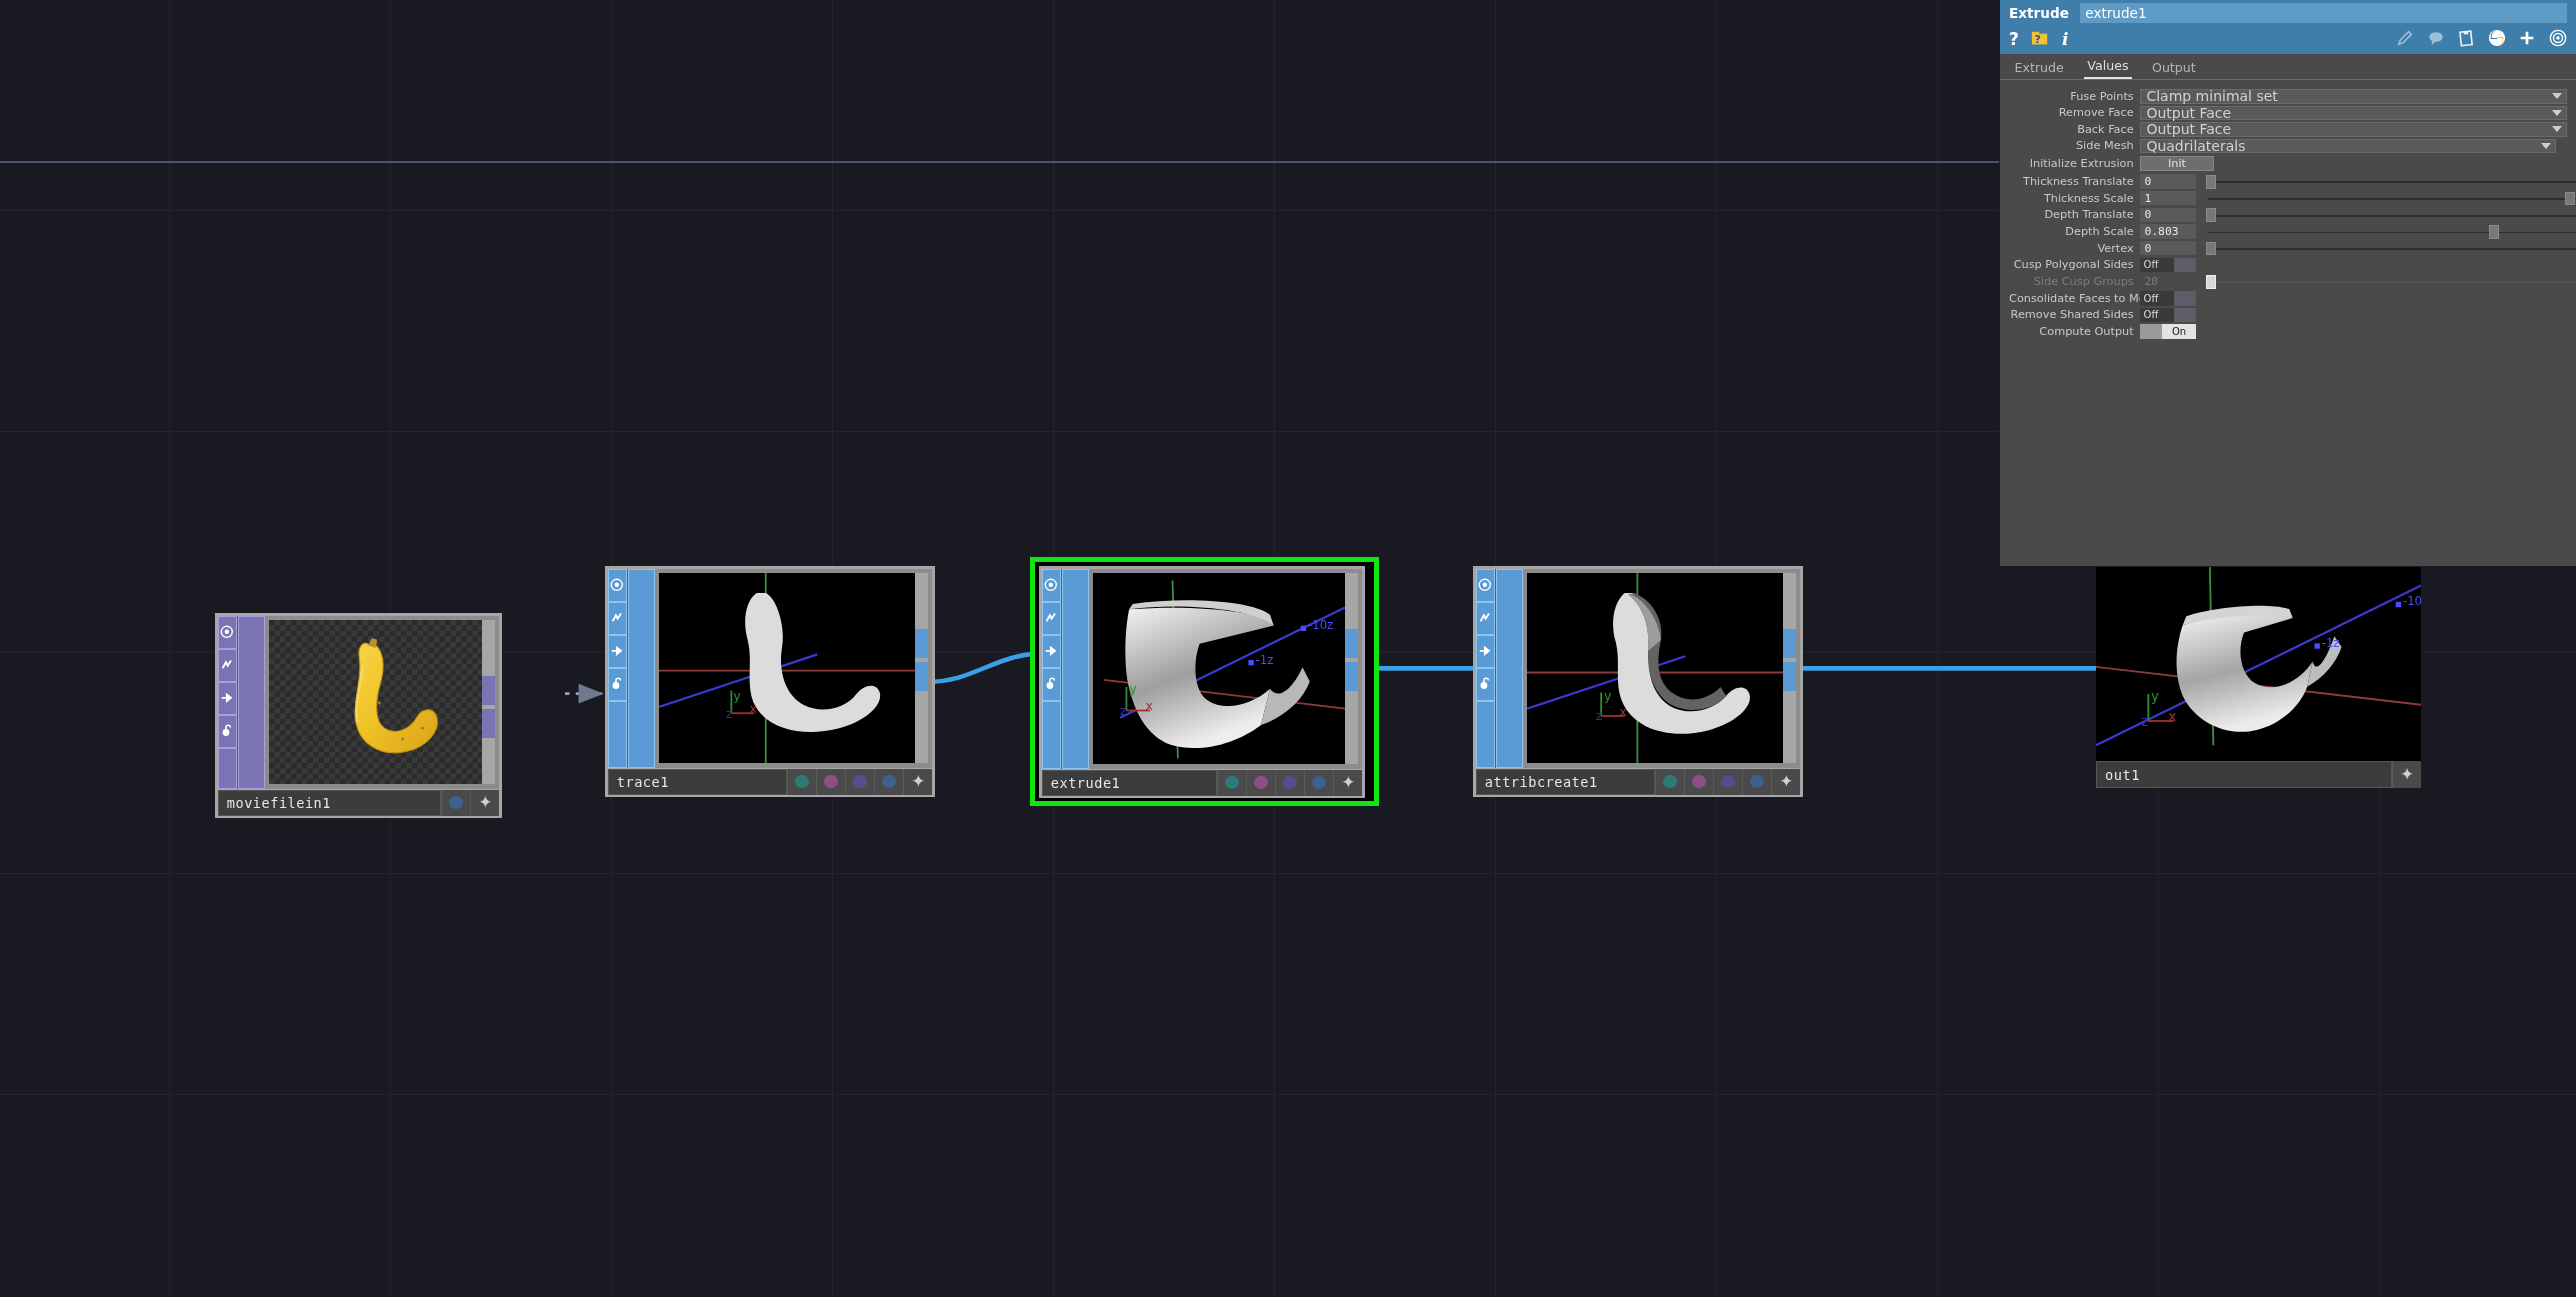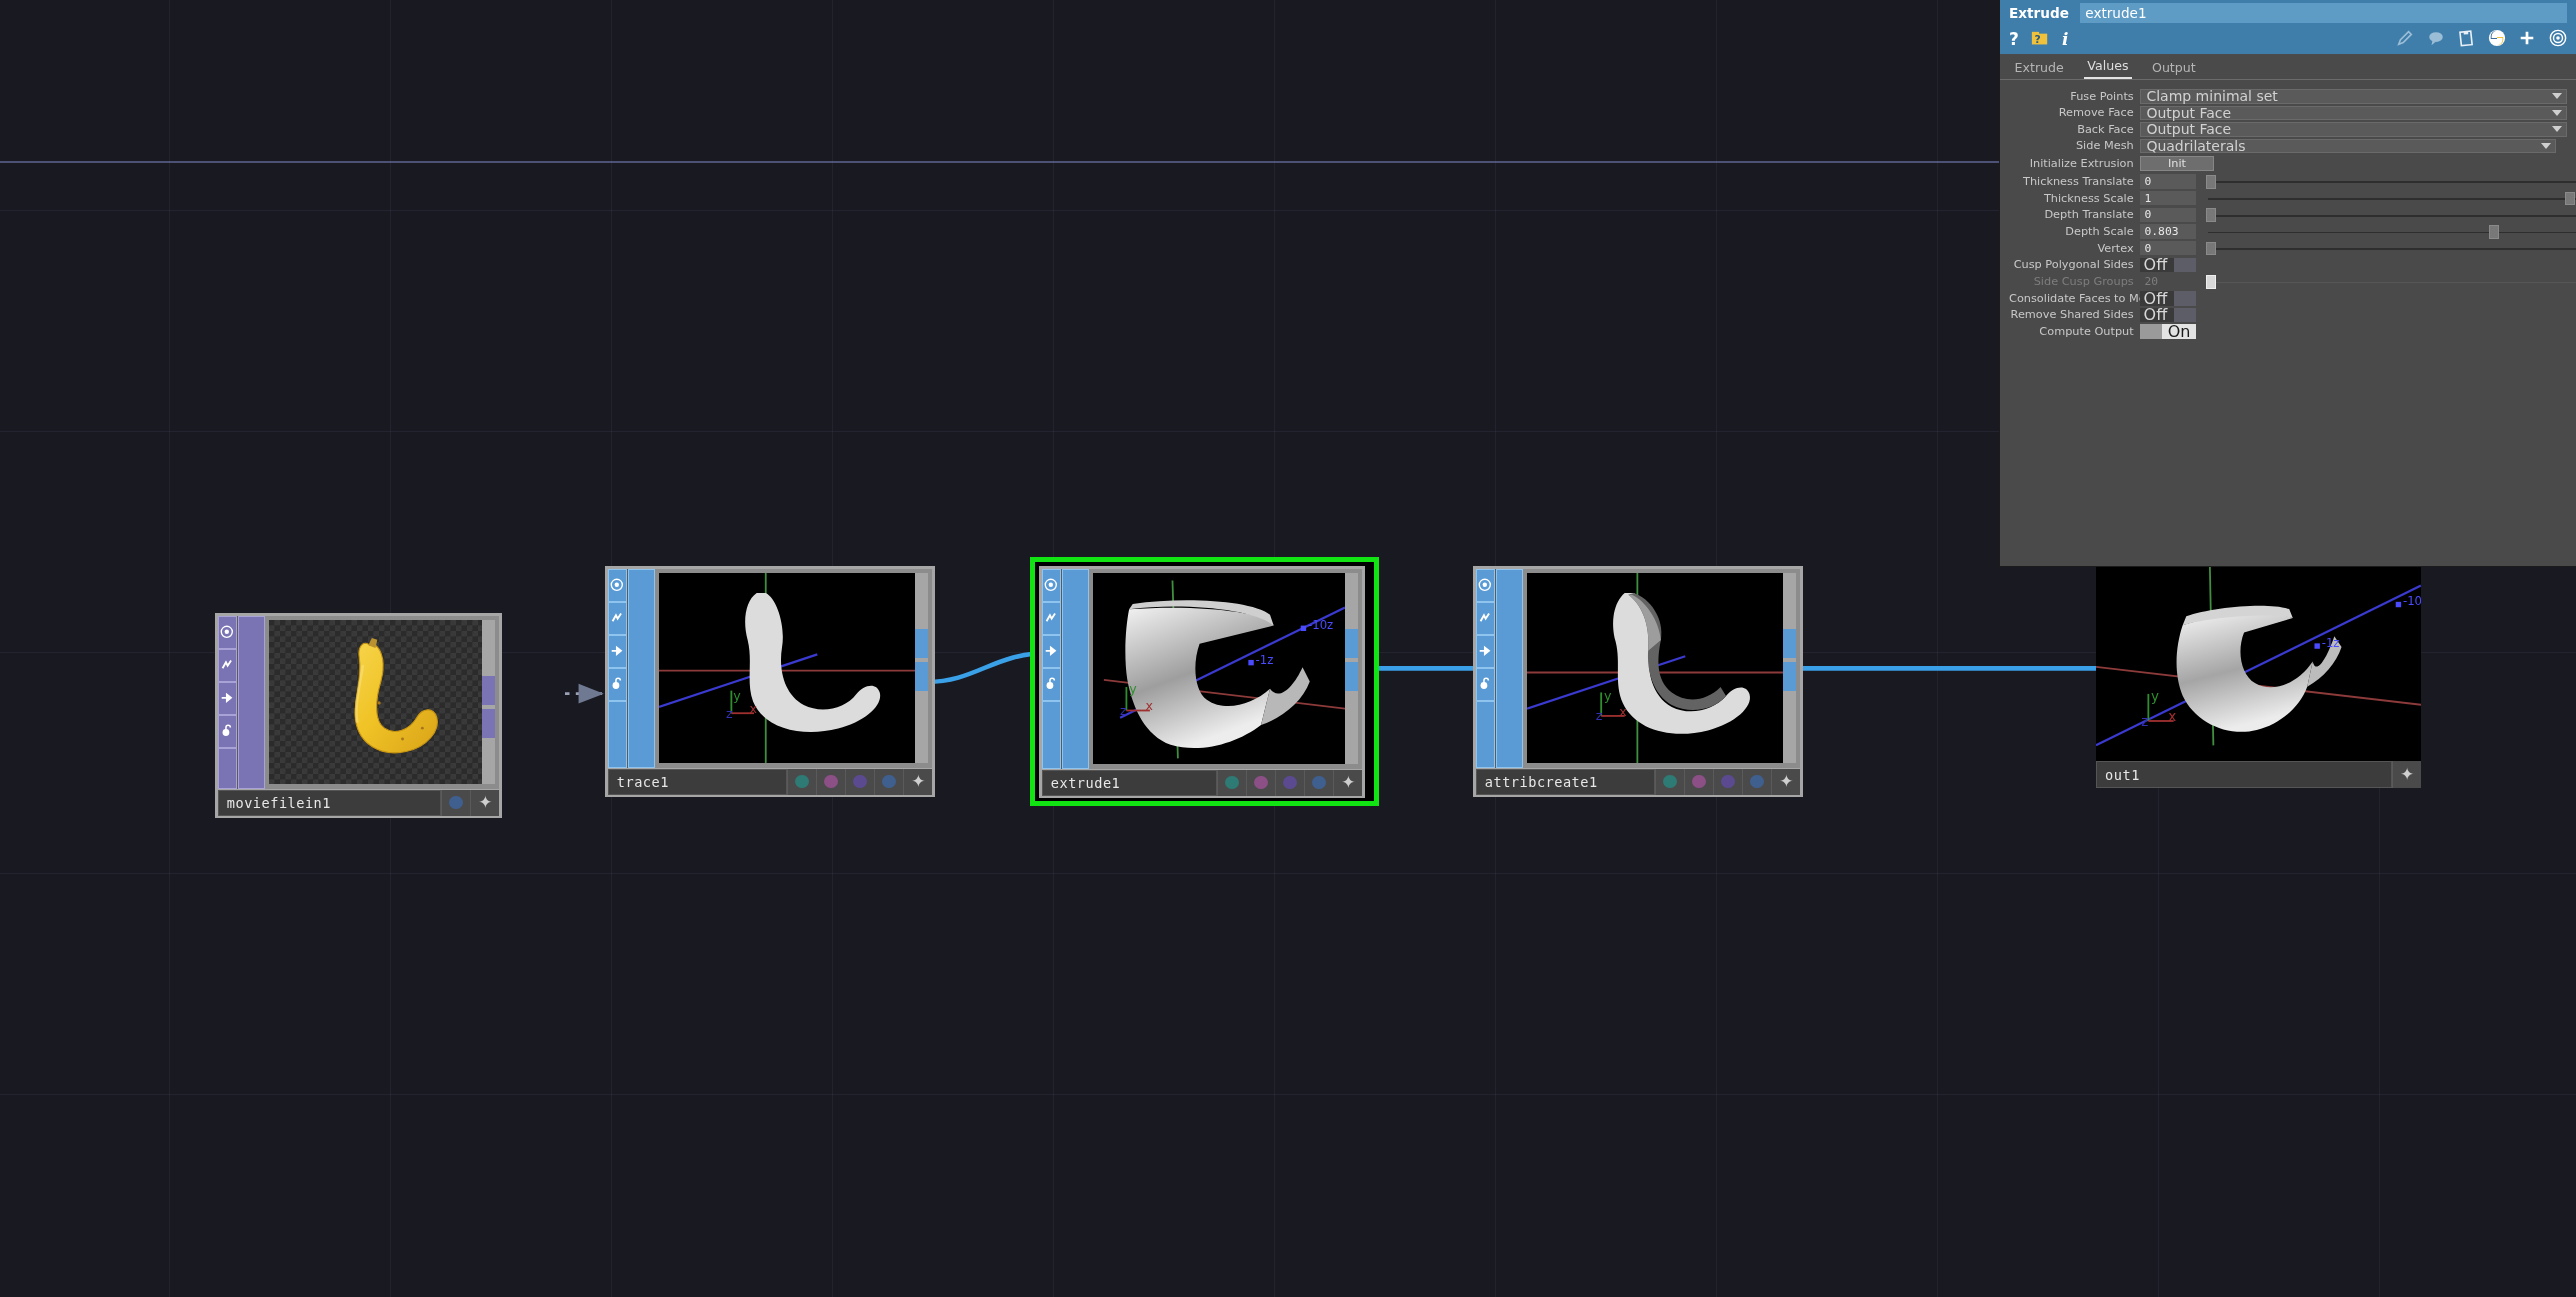--- a/index.html
+++ b/index.html
@@ -103,21 +103,21 @@
   .sliderline { position:absolute; left:9px; right:0; top:50%;
                 height:1.8px; background:#2e2e2e; }
   .handle { position:absolute; top:0.9px; width:10px; height:13.6px;
             background:#787878; border:0.9px solid #8a8a8a; }
   .handle.light { background:#d8d8d8; border-color:#eee; }
   .btn-init { background:#6e6e6e; border:0.9px solid #868686; width:74px;
               height:14.5px; display:flex; align-items:center; justify-content:center;
               color:#e0e0e0; font-size:11.3px; }
   .toggle { display:flex; height:14.5px; width:56px; }
   .toggle .tlbl { flex:1; display:flex; align-items:center; padding-left:3.6px;
-                  font-size:16px; }
+                  font-size:10px; }
   .toggle .tbox { width:22px; }
   .toggle.off .tlbl { background:#3a3a3a; color:#d8d8d8; }
   .toggle.off .tbox { background:#5d5d68; }
   .toggle.on .tlbl { background:#e3e3e3; color:#1a1a1a; order:2;
                      justify-content:center; padding:0; }
   .toggle.on .tbox { background:#9a9a9a; order:1; }
 </style>
 </head>
 <body>
 

